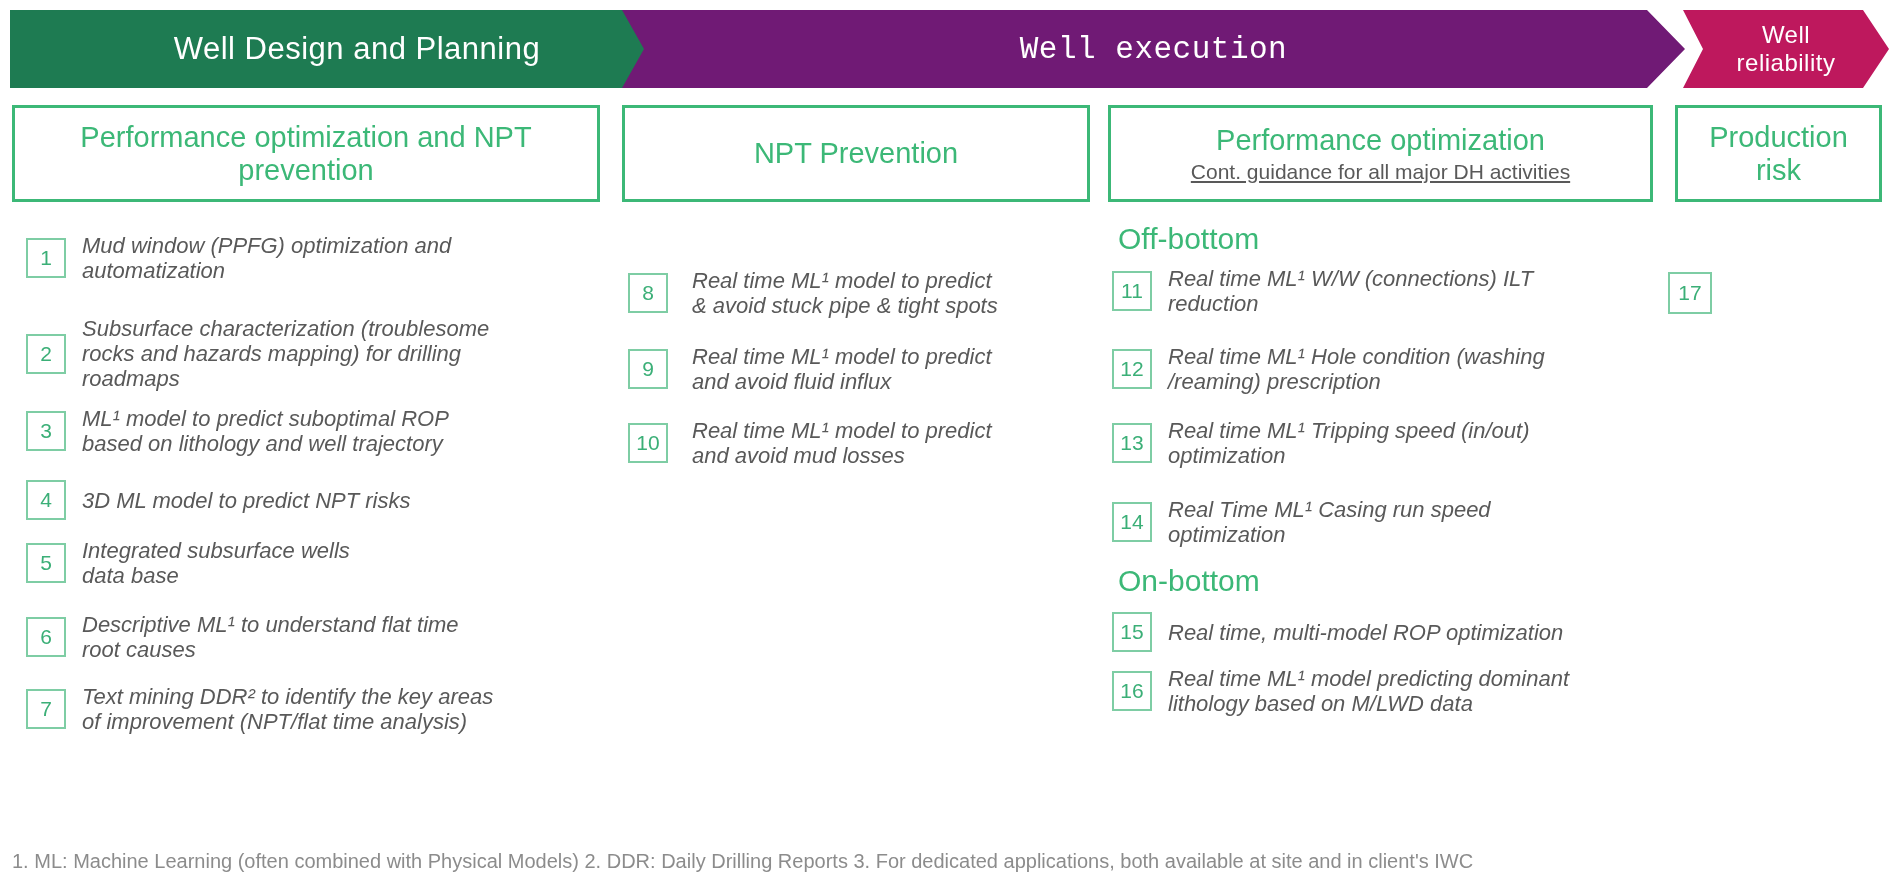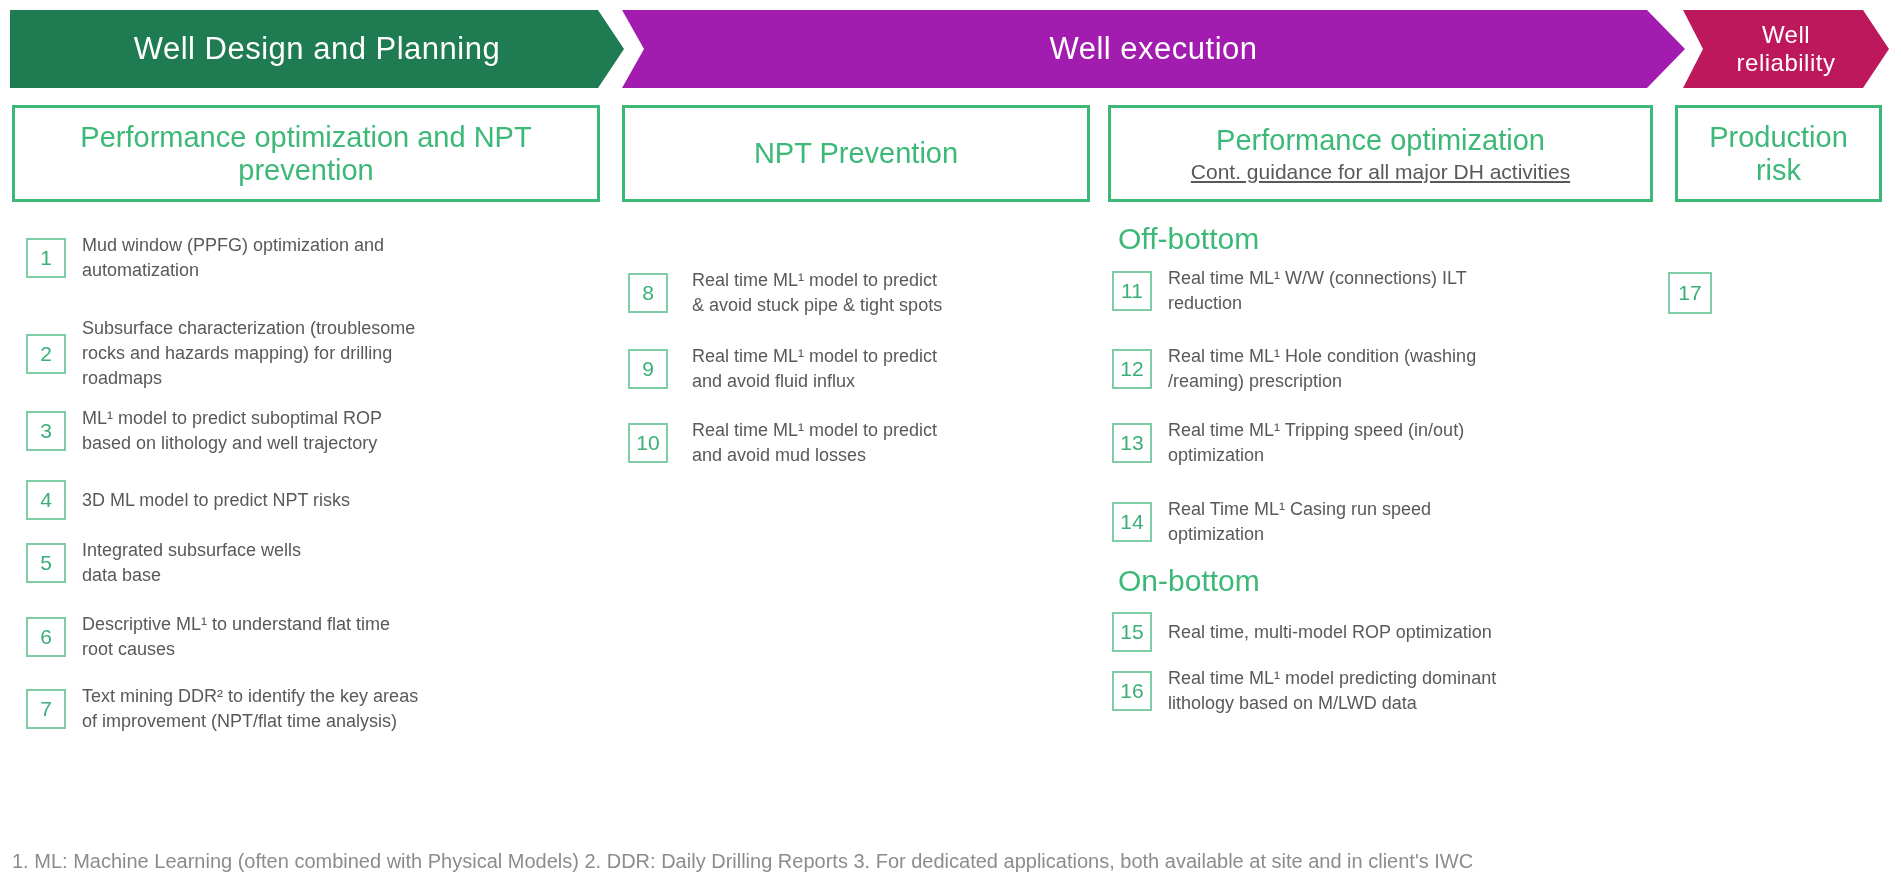--- a/index.html
+++ b/index.html
@@ -11,22 +11,23 @@
   .arrow {
     position:absolute; top:10px; height:78px;
     display:flex; align-items:center; justify-content:center;
     color:#ffffff; font-size:31px; letter-spacing:0.5px;
   }
   .arrow-first {
     background:#1E7B52;
     clip-path:polygon(0 0, calc(100% - 26px) 0, 100% 50%, calc(100% - 26px) 100%, 0 100%);
   }
   .arrow-mid {
-    background:#a21caf;
+    background:#701a75;
     clip-path:polygon(0 0, calc(100% - 38px) 0, 100% 50%, calc(100% - 38px) 100%, 0 100%, 22px 50%);
+    font-family:Liberation Mono, monospace;
   }
   .arrow-last {
     background:#be185d; font-size:24px; line-height:28px; text-align:center; white-space:pre-line;
     clip-path:polygon(0 0, calc(100% - 26px) 0, 100% 50%, calc(100% - 26px) 100%, 0 100%, 20px 50%);
   }
   
   .hbox {
     position:absolute; top:105px; height:97px; box-sizing:border-box;
     border:3px solid #3CB877; background:#ffffff;
     display:flex; flex-direction:column; align-items:center; justify-content:center;
@@ -35,21 +36,21 @@
   .hbox .title { color:#3CB877; font-size:29px; line-height:33px; white-space:pre-line; }
   .hbox .subtitle { color:#595959; font-size:21px; line-height:25px; margin-top:2px;text-decoration:underline; }
   
   .item { position:absolute; display:flex; align-items:center; }
   .numbox {
     flex-shrink:0; width:40px; height:40px; box-sizing:border-box;
     border:2px solid #7ECDA4; background:#ffffff; color:#3BAF77;
     font-size:21px; display:flex; align-items:center; justify-content:center;
   }
   .itext {
-    color:#595959; font-size:18px; line-height:25px; white-space:pre-line;
+    color:#595959; font-size:22px; line-height:25px; white-space:pre-line;font-style:italic;
   }
   .gap16 { gap:16px; } .gap24 { gap:24px; }
   .subhead { position:absolute; color:#3CB877; font-size:30px; }
   
   .bottom-bar {
     position:absolute; left:12px; top:773px; width:1878px; height:64px;
     background:#3CB877; display:flex; align-items:center; justify-content:center; gap:40px;
   }
   .bar-numbox {
     width:38px; height:38px; background:#ffffff; color:#3BAF77;
@@ -60,21 +61,21 @@
   .footnote {
     position:absolute; left:12px; top:850px; color:#8C8C8C; font-size:20px;
   }
   .num17 { position:absolute; left:1668px; top:272px; width:44px; height:42px; }
 </style>
 </head>
 <body>
 
 <div class="stage">
 
-  <div class="arrow arrow-first" style="left:10px; width:614px;">
+  <div class="arrow arrow-first" style="left:10px; width:614px;padding-left:40px;">
     <span>Well Design and Planning</span>
   </div>
   <div class="arrow arrow-mid" style="left:622px; width:1063px;">
     <span>Well execution</span>
   </div>
   <div class="arrow arrow-last" style="left:1683px; width:206px;">
     <span>Well
 reliability</span>
   </div>
 

